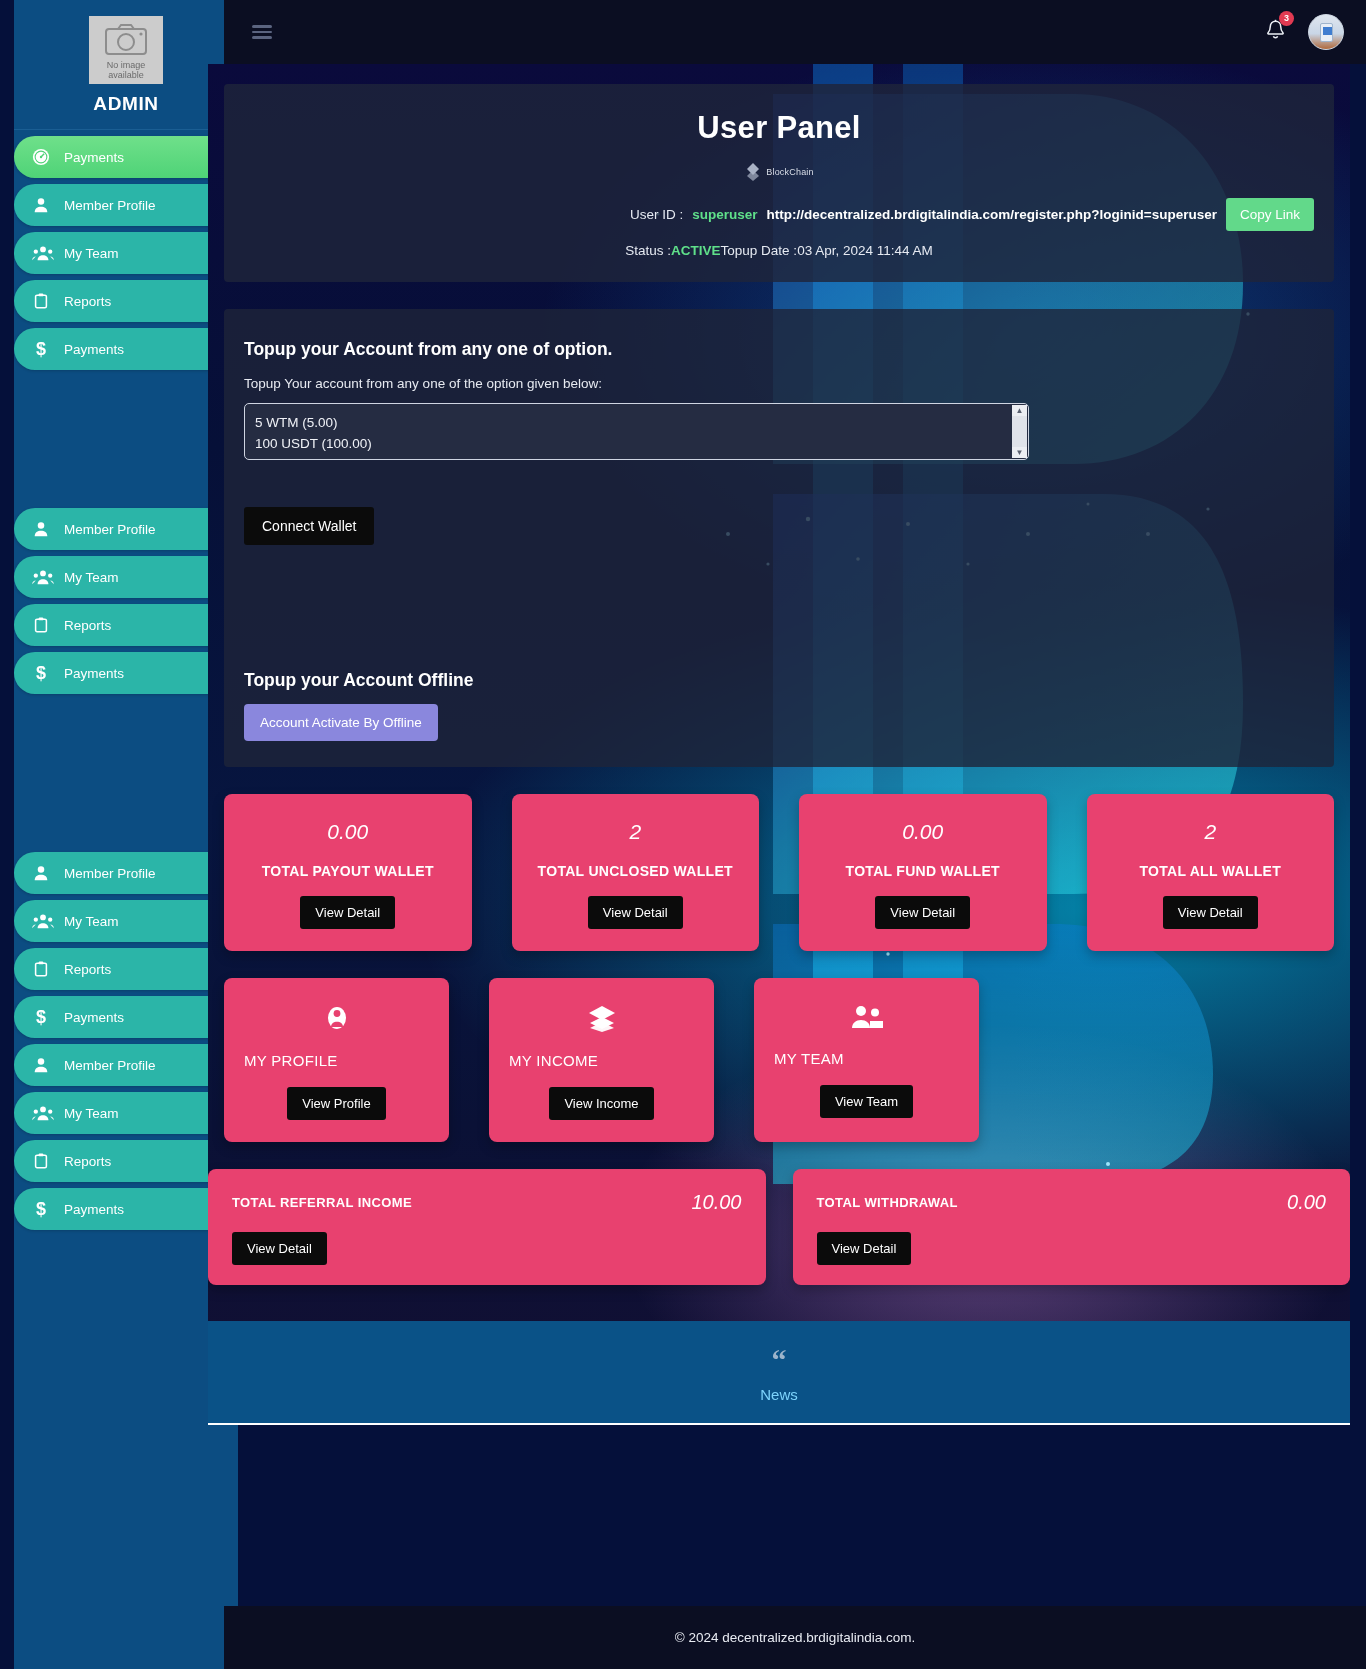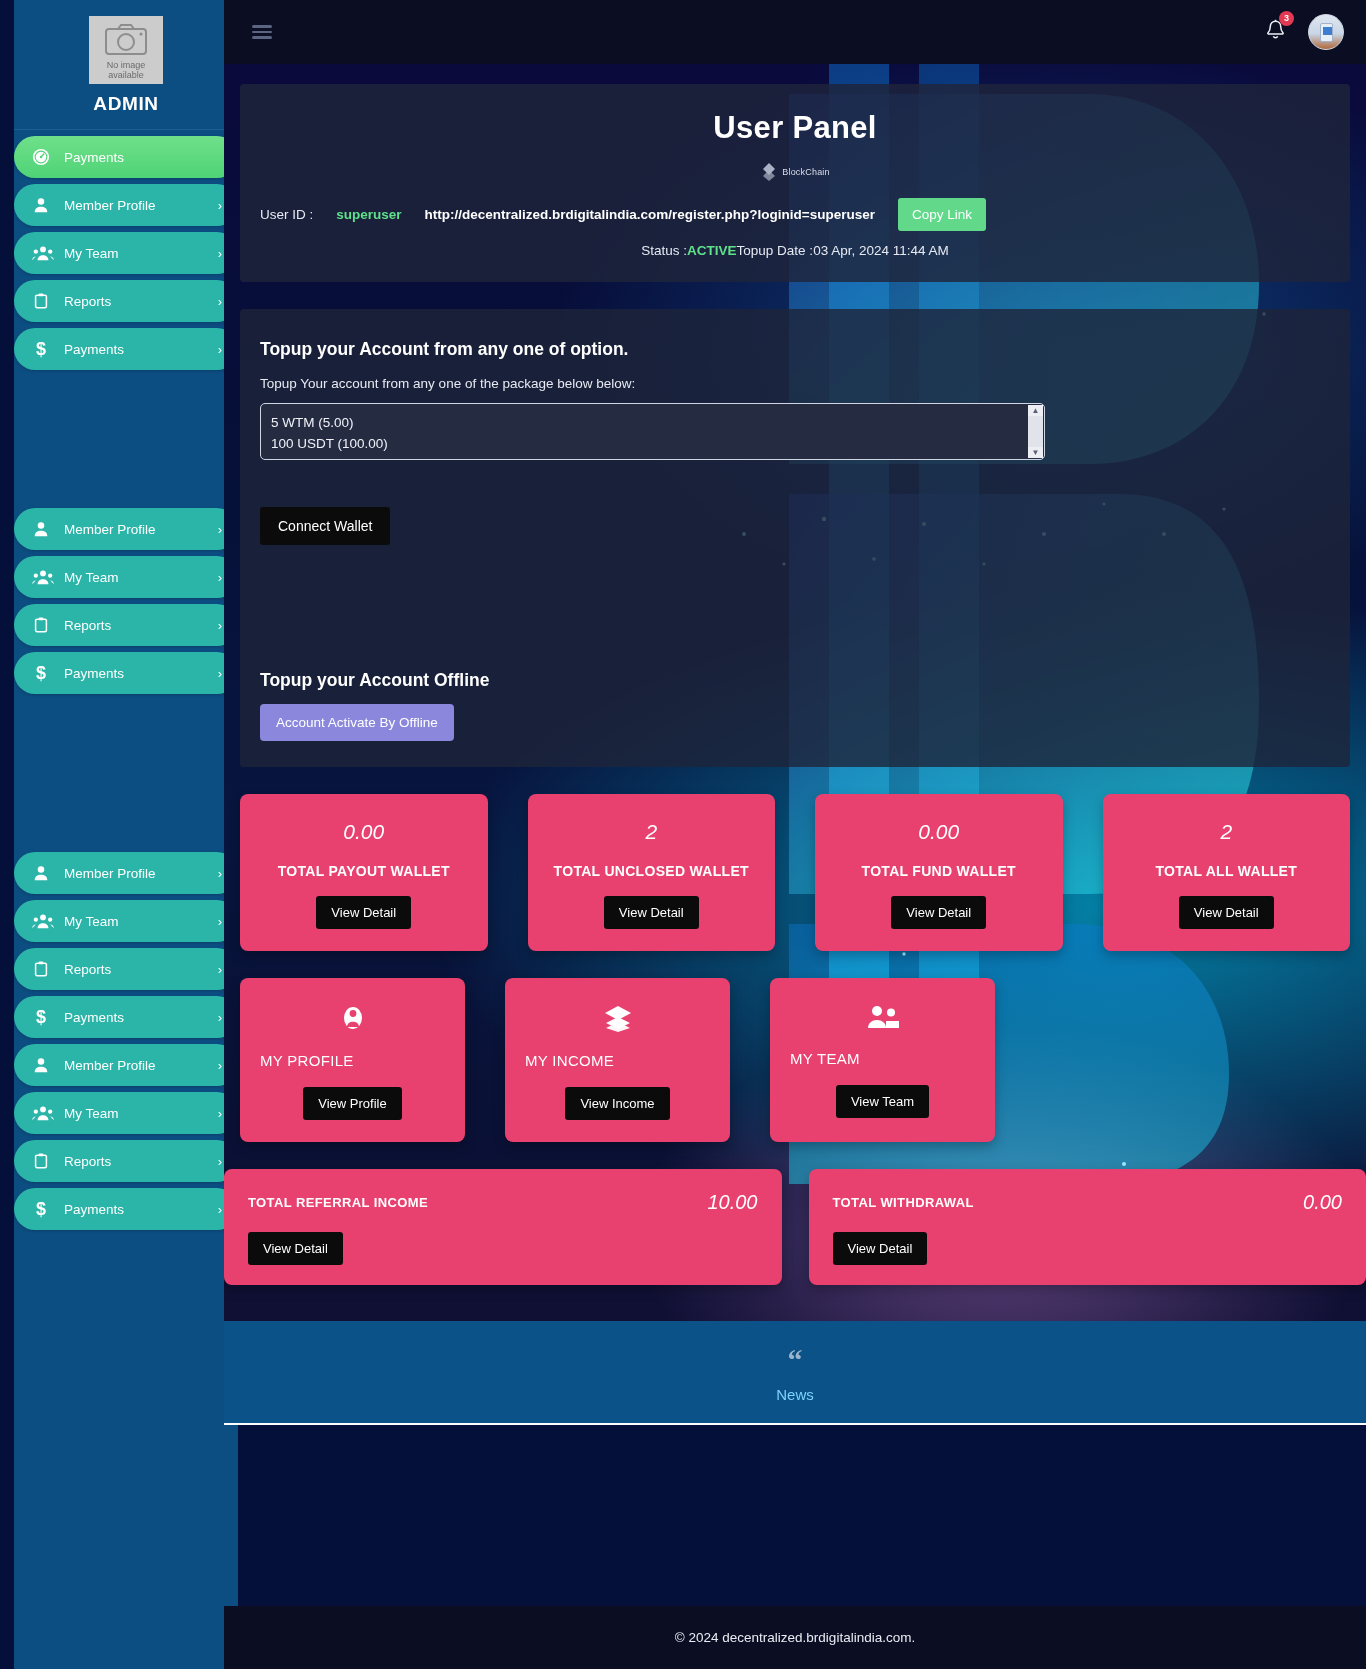--- a/index.html
+++ b/index.html
@@ -83,21 +83,21 @@
     background: linear-gradient(180deg,#dfe6ef 0%,#c9d6e6 55%,#b06a3d 100%);
     cursor:pointer; overflow:hidden; position:relative;
     border:1px solid #cfd8e4;
   }
   .avatar i { position:absolute; left:11px; top:8px; width:13px; height:19px;
     background:#e8eef6; border:1px solid #9fb4cc; border-radius:2px; }
   .avatar i::after{ content:""; position:absolute; left:2px; top:3px; width:9px; height:8px; background:#3f7dd0; }
 
   
   #main {
-    position:absolute; left:224px; top:64px;
+    position:absolute; left:208px; top:64px;
     width:1142px; height:1361px; overflow:hidden;
     background:
       radial-gradient(1100px 520px at 78% 62%, rgba(0,220,255,.55), rgba(0,120,255,0) 62%),
       radial-gradient(520px 300px at 68% 86%, rgba(245,160,255,.35), rgba(245,160,255,0) 70%),
       radial-gradient(700px 420px at 72% 20%, rgba(20,120,200,.45), rgba(0,0,0,0) 70%),
       linear-gradient(180deg,#0a0a3c 0%,#061038 28%,#07153f 55%,#0a1136 78%,#130f33 100%);
   }
   
   .btc-wm {
     position:absolute; left:565px; top:0px; width:470px; height:1130px;
@@ -115,22 +115,22 @@
     padding: 26px 20px 24px;
     text-align:center;
   }
   .panel-title {
     color:#ffffff; font-size: 31px; font-weight: bold;
     letter-spacing:.3px; margin-bottom: 16px;
   }
   .bc-logo { display:flex; align-items:center; justify-content:center; gap:4px; margin-bottom: 16px; }
   .bc-logo .bc-text { color:#d9dee8; font-size:9px; letter-spacing:.2px; }
   .panel-row {
-    display:flex; align-items:center; justify-content:flex-start;
-    gap:23px; flex-wrap:nowrap; margin-bottom: 12px;
+    display:flex; align-items:center; justify-content:flex-end;
+    gap:9px; flex-wrap:nowrap; margin-bottom: 12px;
     color:#e6eaf2; font-size:13.5px;
   }
   .panel-row .lbl { color:#e6eaf2; }
   .uid { color:#5fe08a; font-weight:bold; }
   .reflink { color:#ffffff; font-weight:bold; font-size:13.5px; }
   .copy-btn {
     background:#62d98a; color:#fff; border:none;
     padding:9px 14px; font-size:13.5px; border-radius:3px; cursor:pointer;
   }
   .panel-row2 { display:flex; align-items:center; justify-content:center; color:#e6eaf2; font-size:13.5px; }
@@ -524,21 +524,21 @@
         <div class="panel-row2">
           <span>Status :</span>
           <span class="status-on">ACTIVE</span>
           <span>Topup Date :</span>
           <span>03 Apr, 2024 11:44 AM</span>
         </div>
       </div>
 
       <div class="topup-card">
         <div class="topup-h">Topup your Account from any one of option.</div>
-        <div class="topup-sub">Topup Your account from any one of the package below below:</div>
+        <div class="topup-sub">Topup Your account from any one of the option given below:</div>
         <div class="pkg-select">
           <div class="pkg-list" id="pkg-list">
               <div class="pkg-opt">5 WTM (5.00)</div>
               <div class="pkg-opt">100 USDT (100.00)</div>
               <div class="pkg-opt">200 USDT (200.00)</div>
             </div>
           <div class="pkg-scroll">
             <div class="ar">▲</div>
             <div class="track"></div>
             <div class="ar">▼</div>

